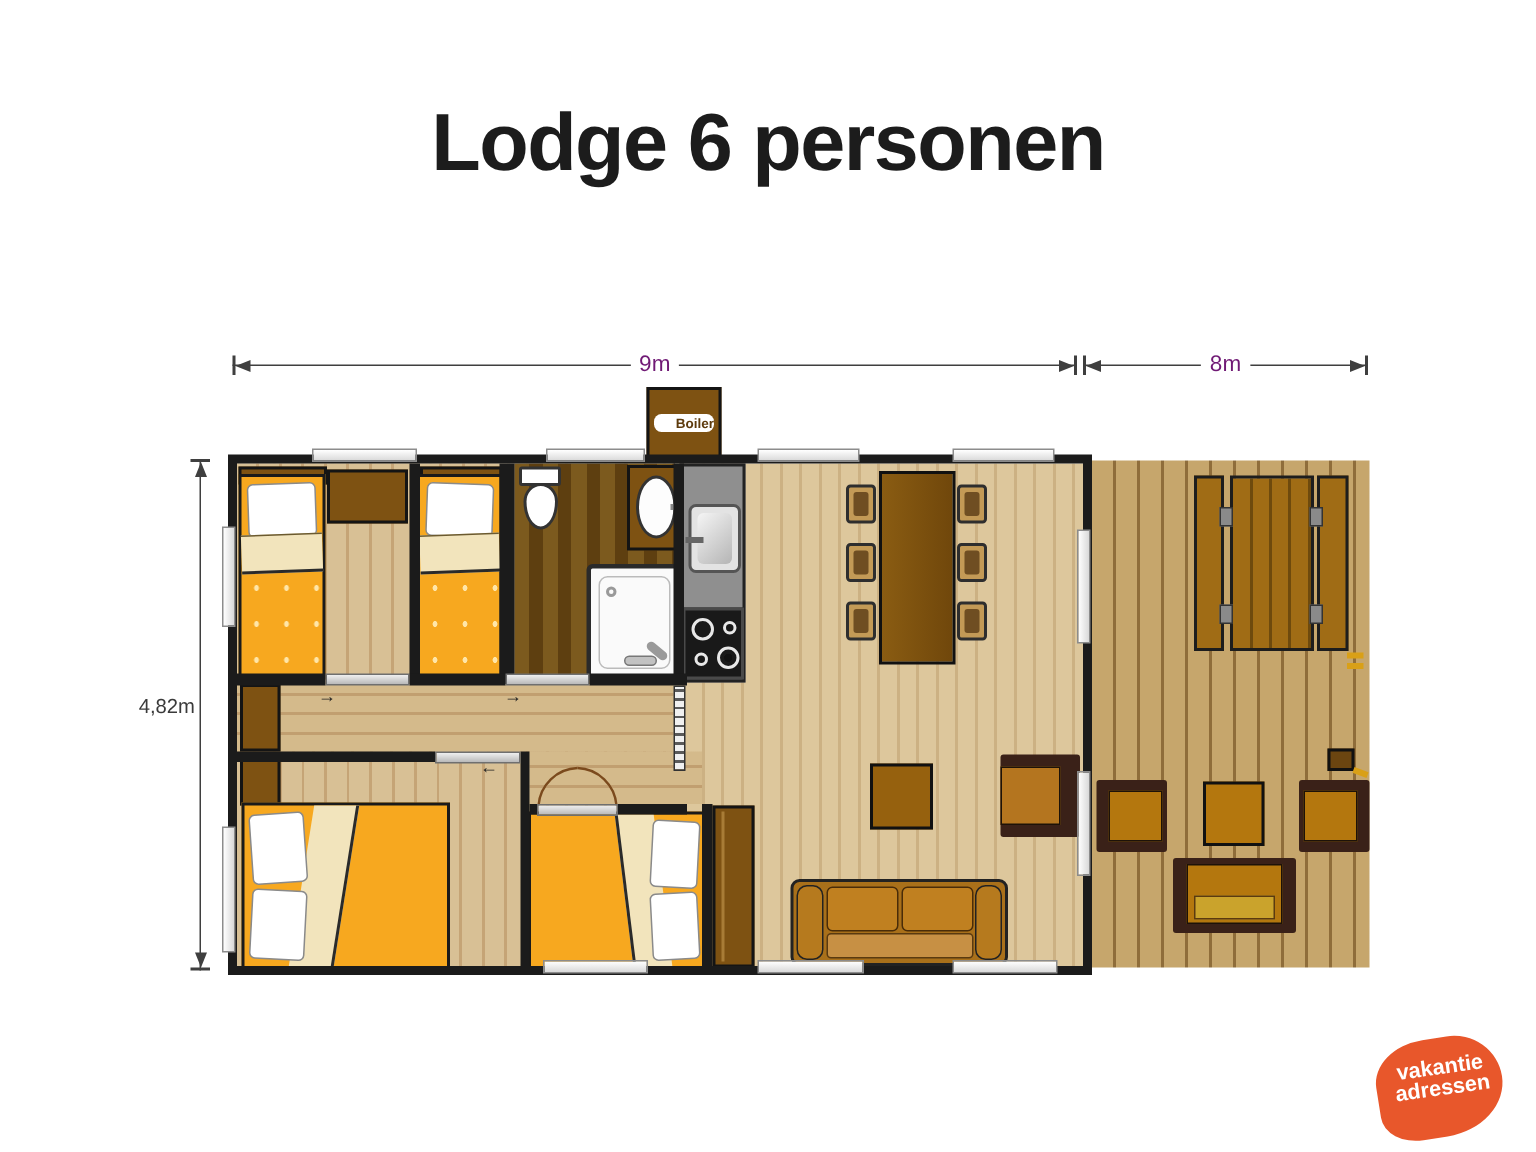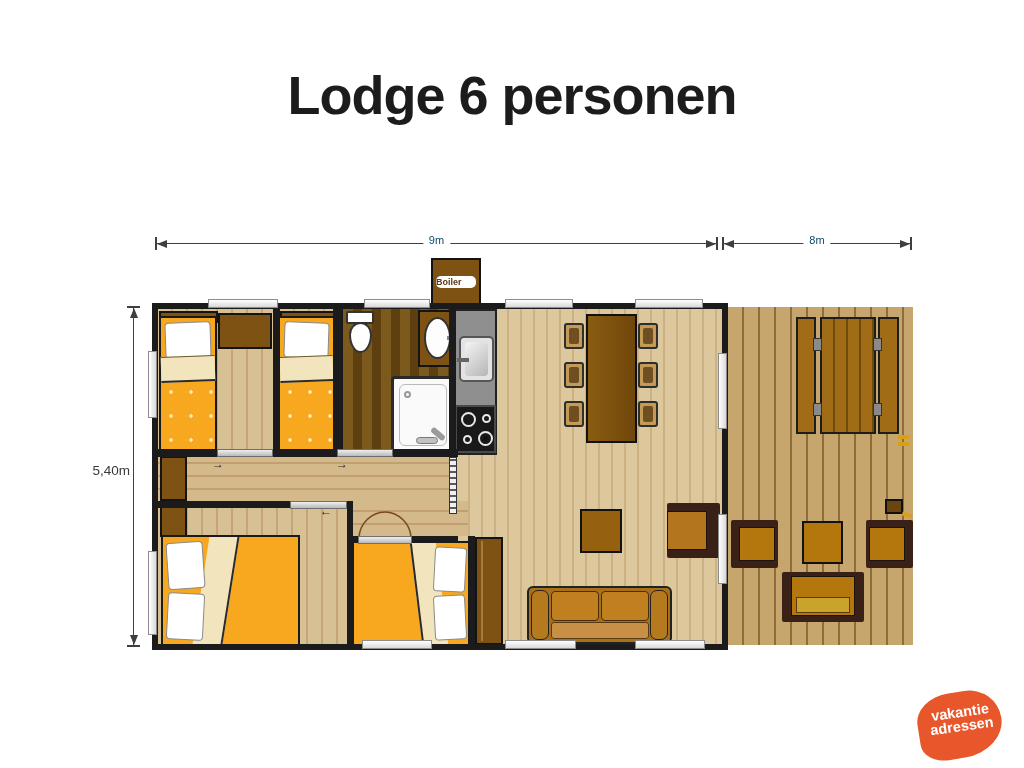--- a/index.html
+++ b/index.html
@@ -13,21 +13,21 @@
            font-size:54px; font-weight:800; letter-spacing:-1px; color:#1c1c1c; }
 
   
   .dimseg { position:absolute; height:13px; z-index:60; }
   .dimseg .line { position:absolute; left:0; right:0; top:6px; border-top:1.5px solid #3f3f3f; }
   .dimseg .tick { position:absolute; top:0; width:2px; height:13px; background:#3f3f3f; }
   .dimseg .ah { position:absolute; top:3px; width:0; height:0; border-top:4px solid transparent; border-bottom:4px solid transparent; }
   .dimseg .ah-l { left:2px; border-right:10px solid #3f3f3f; }
   .dimseg .ah-r { right:2px; border-left:10px solid #3f3f3f; }
   .dimlabel { position:absolute; left:50%; top:-3px; transform:translateX(-50%);
-              background:#fff; padding:0 6px; font-size:11px; color:#0c4a6e; }
+              background:#fff; padding:0 6px; font-size:15px; color:#701a75; }
   .dimseg-v { position:absolute; width:13px; z-index:60; }
   .dimseg-v .line { position:absolute; top:0; bottom:0; left:6px; border-left:1.5px solid #3f3f3f; }
   .dimseg-v .tick { position:absolute; left:0; width:13px; height:2px; background:#3f3f3f; }
   .dimseg-v .ah { position:absolute; left:3px; width:0; height:0; border-left:4px solid transparent; border-right:4px solid transparent; }
   .dimseg-v .ah-t { top:2px; border-bottom:10px solid #3f3f3f; }
   .dimseg-v .ah-b { bottom:2px; border-top:10px solid #3f3f3f; }
   #depth-label { position:absolute; left:84px; top:463px; width:46px; text-align:right;
                  font-size:13.5px; color:#3a3a3a; z-index:60; }
 
   
@@ -94,24 +94,24 @@
     <span class="ah ah-r"></span>
     <span class="dimlabel">8m</span>
   </div>
   <div class="dimseg-v" style="left:127px;top:306px;height:341px">
     <div class="line"></div>
     <span class="tick" style="top:0"></span>
     <span class="tick" style="bottom:0"></span>
     <span class="ah ah-t"></span>
     <span class="ah ah-b"></span>
   </div>
-  <div id="depth-label">5,40m</div>
+  <div id="depth-label">4,82m</div>
 
   <div class="abs wood" style="left:431px;top:258px;width:50px;height:50px;z-index:35">
-    <span style="position:absolute;left:3px;top:16px;right:3px;text-align:left;background:#fff;border-radius:5px;
+    <span style="position:absolute;left:3px;top:16px;right:3px;text-align:right;background:#fff;border-radius:5px;
                  font-size:9px;font-weight:700;color:#5d3a0c;padding:1px 0">Boiler</span>
   </div>
 
   <div class="abs floor-deck" style="left:728px;top:307px;width:185px;height:338px;z-index:5"></div>
 
   <div class="abs floor-live" style="left:158px;top:309px;width:564px;height:335px;z-index:10"></div>
   <div class="abs floor-room" style="left:158px;top:309px;width:115px;height:147px;z-index:11"></div>
   <div class="abs floor-room" style="left:280px;top:309px;width:53px;height:147px;z-index:11"></div>
   <div class="abs floor-bath" style="left:343px;top:309px;width:107px;height:147px;z-index:11"></div>
   <div class="abs floor-hall" style="left:158px;top:456px;width:291px;height:45px;z-index:11"></div>

